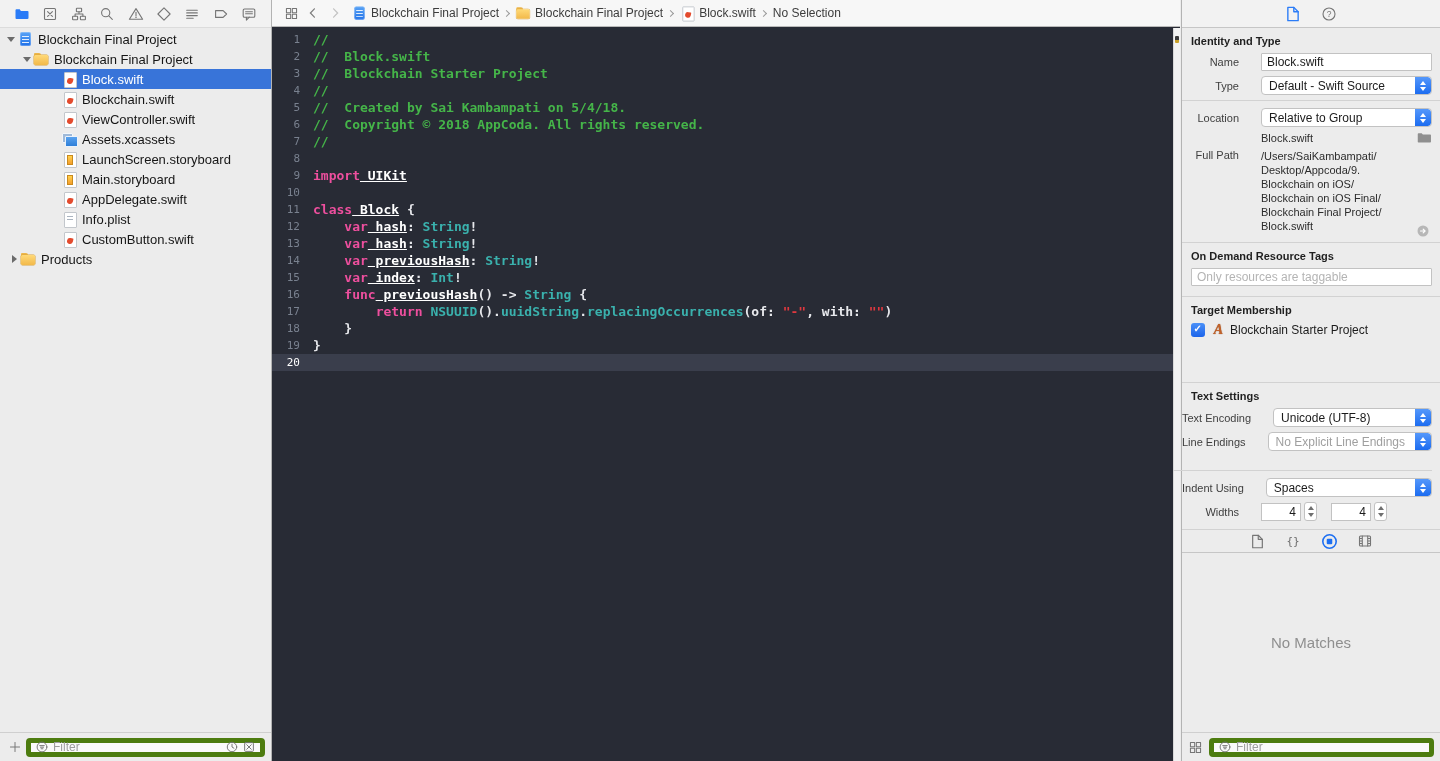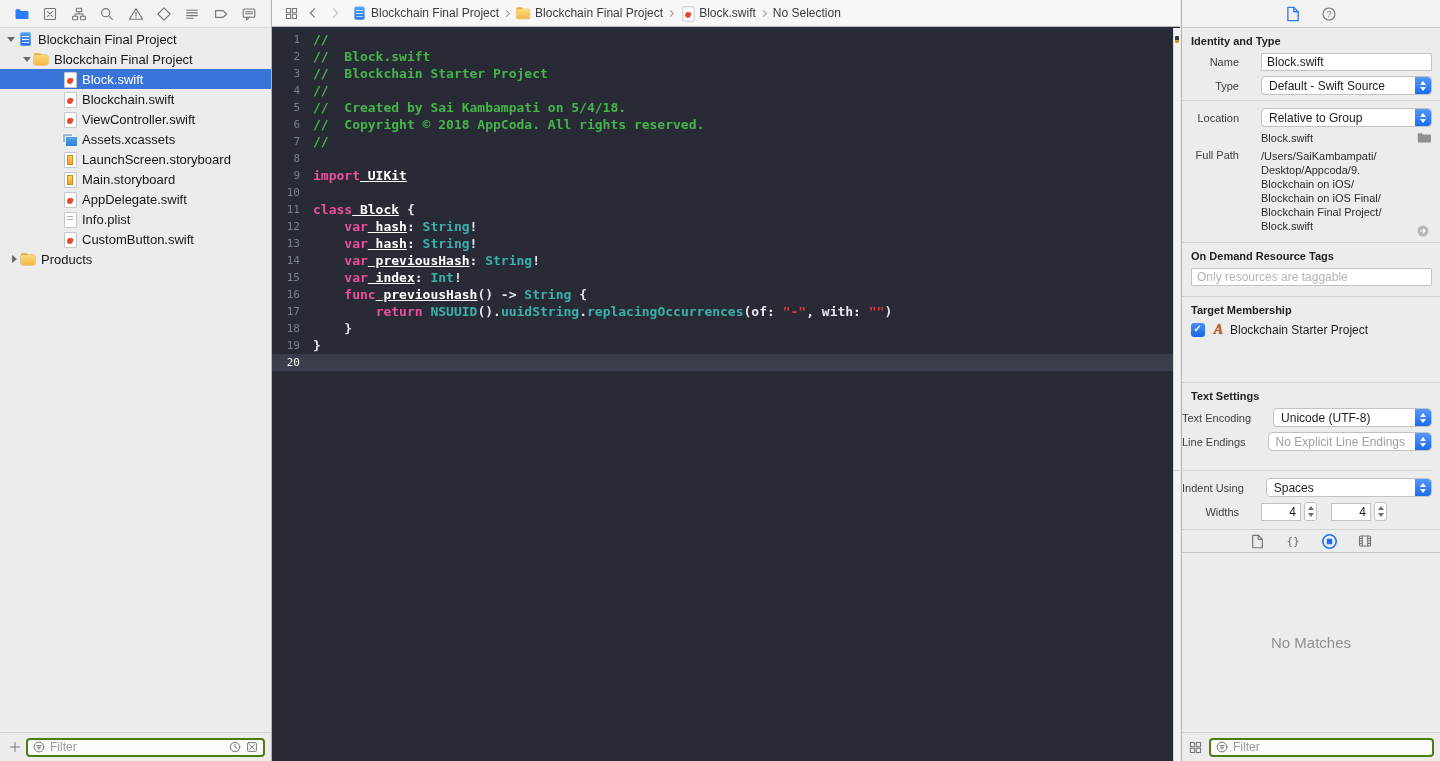--- a/index.html
+++ b/index.html
@@ -37,21 +37,21 @@
       content:''; position:absolute; left:2px; top:0; width:11px; height:14px; background:#fff; border:1px solid #c3c7cc; border-radius:1px; }
   .ticon-swift::before { content:''; position:absolute; left:5px; top:6px; width:6px; height:6px; z-index:1; background:#e34b2e; border-radius:65% 15% 65% 65%; transform:rotate(12deg); }
   .ticon-storyboard::before { content:''; position:absolute; left:4.5px; top:3.5px; width:4px; height:8px; z-index:1; background:linear-gradient(#ffd24e,#f49d2c); border:.5px solid #c98a1e; }
   .ticon-plist::before { content:''; position:absolute; left:4.5px; top:4px; width:6px; height:6px; z-index:1;
       background:repeating-linear-gradient(#aab4c0 0 1px, #fff 1px 3px); }
   .ticon-assets::before { content:''; position:absolute; left:0; top:1px; width:9px; height:8px; background:#9fb9d8; border:1px solid #f2f6fa; border-radius:1px; }
   .ticon-assets::after { content:''; position:absolute; left:3px; top:4px; width:11px; height:9px; background:linear-gradient(#58a2ef,#2f7fd8); border:1px solid #eaf2fb; border-radius:1px; }
 
   .sidebar-bottom { flex:0 0 29px; border-top:1px solid #cfcfcf; display:flex; align-items:center; padding:0 6px 0 4px; background:#ececec; }
   .plus-btn { width:22px; height:20px; display:flex; align-items:center; justify-content:center; }
-  .filter-field { flex:1; height:19px; background:#fafafa; border:2px solid #4d7c0f; border-radius:4px; display:flex; align-items:center; padding:0 4px; color:#9d9d9d; }
+  .filter-field { flex:1; height:19px; background:#fafafa; border:5px solid #4d7c0f; border-radius:4px; display:flex; align-items:center; padding:0 4px; color:#9d9d9d; }
   .filter-field .ph { flex:1; margin-left:4px; font-size:12px; }
   .ff-icon { flex:0 0 auto; display:flex; align-items:center; }
 
   
   .editor-pane { position:absolute; left:272px; top:0; width:908px; height:761px; background:#282b35; }
   .jumpbar { height:27px; background:#f7f7f7; border-bottom:1px solid #b9b9b9; display:flex; align-items:center; padding:0 8px; color:#3c3c3c; }
   .jb-btn { width:22px; height:20px; display:flex; align-items:center; justify-content:center; }
   .crumbs { display:flex; align-items:center; margin-left:6px; font-size:12px; white-space:nowrap; }
   .crumb { display:flex; align-items:center; gap:4px; }
   .crumb-sep { width:5px; height:5px; border-top:1.4px solid #9a9a9a; border-right:1.4px solid #9a9a9a; transform:rotate(45deg); margin:0 7px 0 5px; }

